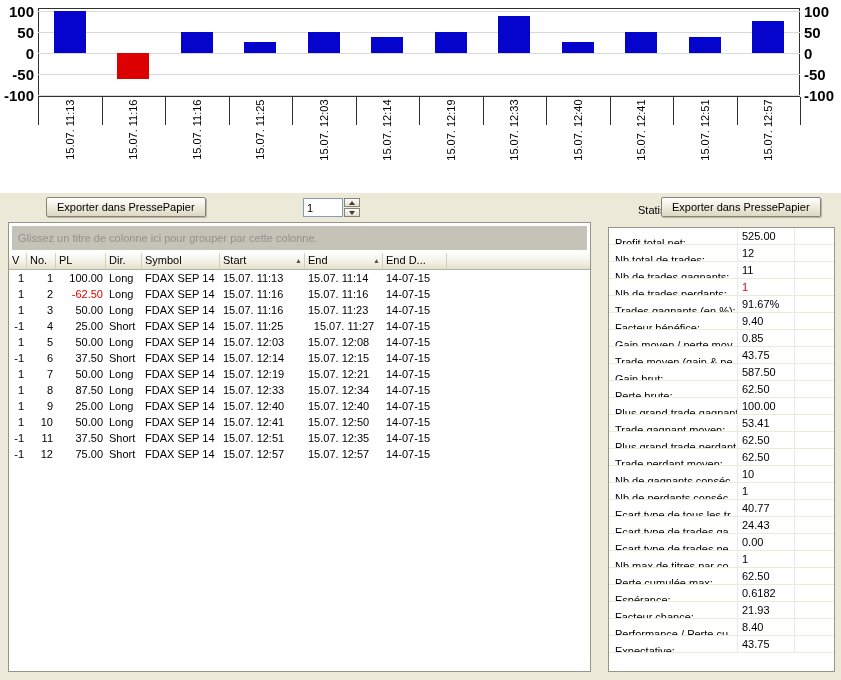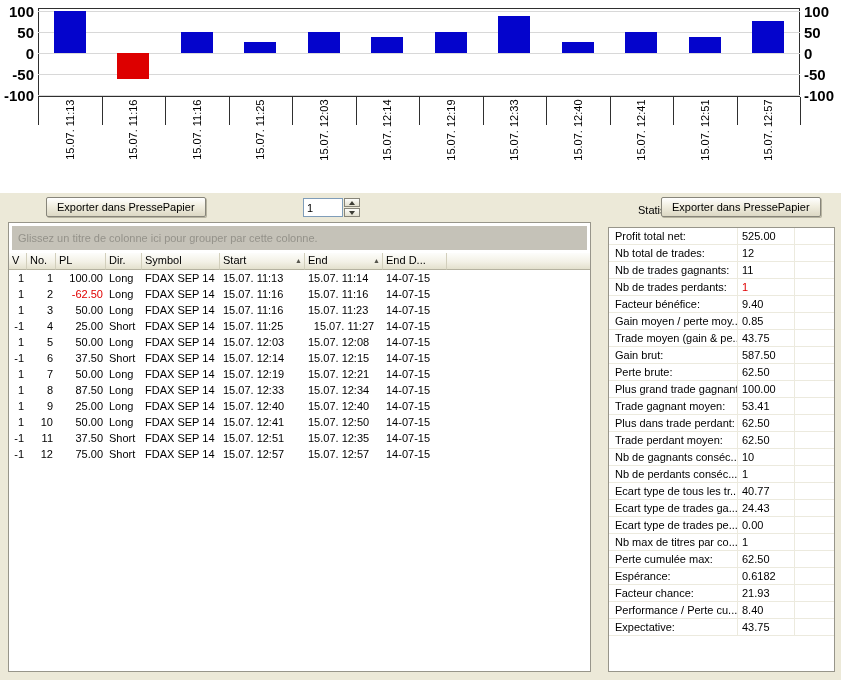--- a/index.html
+++ b/index.html
@@ -62,21 +62,21 @@
   #stats-panel { position: absolute; left: 608px; top: 227px; width: 227px; height: 445px;
     background: #fff; border: 1px solid #97958a; }
   #stats-header { display: flex; height: 18px; }
   .shcell { height: 18px; line-height: 16px; padding: 0 6px;
     background: linear-gradient(#fdfdfb, #f3f1e6 55%, #e3e0cd);
     border-right: 1px solid #d2cfbc; border-bottom: 1px solid #b5b2a0;
     overflow: hidden; white-space: nowrap; }
   .shcell.item { flex: 0 0 129px; }
   .shcell.value { flex: 1 1 auto; border-right: none; }
   .srow { display: flex; height: 17px; line-height: 16px; border-bottom: 1px solid #eceade; }
-  .sitem { flex: 0 0 129px; padding: 0 6px; border-right: 1px solid #eceade; overflow: hidden; white-space: nowrap; }
+  .sitem { flex: 0 0 129px; padding: 7px 6px; border-right: 1px solid #eceade; overflow: hidden; white-space: nowrap; }
   .svalue { flex: 0 0 57px; padding: 0 4px; text-align: left; border-right: 1px solid #eceade; overflow: hidden; white-space: nowrap; }
   .sfill { flex: 1 1 auto; }
 </style>
 </head>
 <body>
 
 <div id="app">
 
   <div id="chart-area">
     <div id="plot-frame"></div>
@@ -302,20 +302,25 @@
           <div class="sitem">Nb de trades gagnants:</div>
           <div class="svalue">11</div>
           <div class="sfill"></div>
         </div>
         <div class="srow">
           <div class="sitem">Nb de trades perdants:</div>
           <div class="svalue neg">1</div>
           <div class="sfill"></div>
         </div>
         <div class="srow">
+          <div class="sitem">Trades gagnants (en %):</div>
+          <div class="svalue">91.67%</div>
+          <div class="sfill"></div>
+        </div>
+        <div class="srow">
           <div class="sitem">Facteur bénéfice:</div>
           <div class="svalue">9.40</div>
           <div class="sfill"></div>
         </div>
         <div class="srow">
           <div class="sitem">Gain moyen / perte moy...</div>
           <div class="svalue">0.85</div>
           <div class="sfill"></div>
         </div>
         <div class="srow">
@@ -337,21 +342,21 @@
           <div class="sitem">Plus grand trade gagnant:</div>
           <div class="svalue">100.00</div>
           <div class="sfill"></div>
         </div>
         <div class="srow">
           <div class="sitem">Trade gagnant moyen:</div>
           <div class="svalue">53.41</div>
           <div class="sfill"></div>
         </div>
         <div class="srow">
-          <div class="sitem">Plus dans trade perdant:</div>
+          <div class="sitem">Plus grand trade perdant:</div>
           <div class="svalue">62.50</div>
           <div class="sfill"></div>
         </div>
         <div class="srow">
           <div class="sitem">Trade perdant moyen:</div>
           <div class="svalue">62.50</div>
           <div class="sfill"></div>
         </div>
         <div class="srow">
           <div class="sitem">Nb de gagnants conséc...</div>

